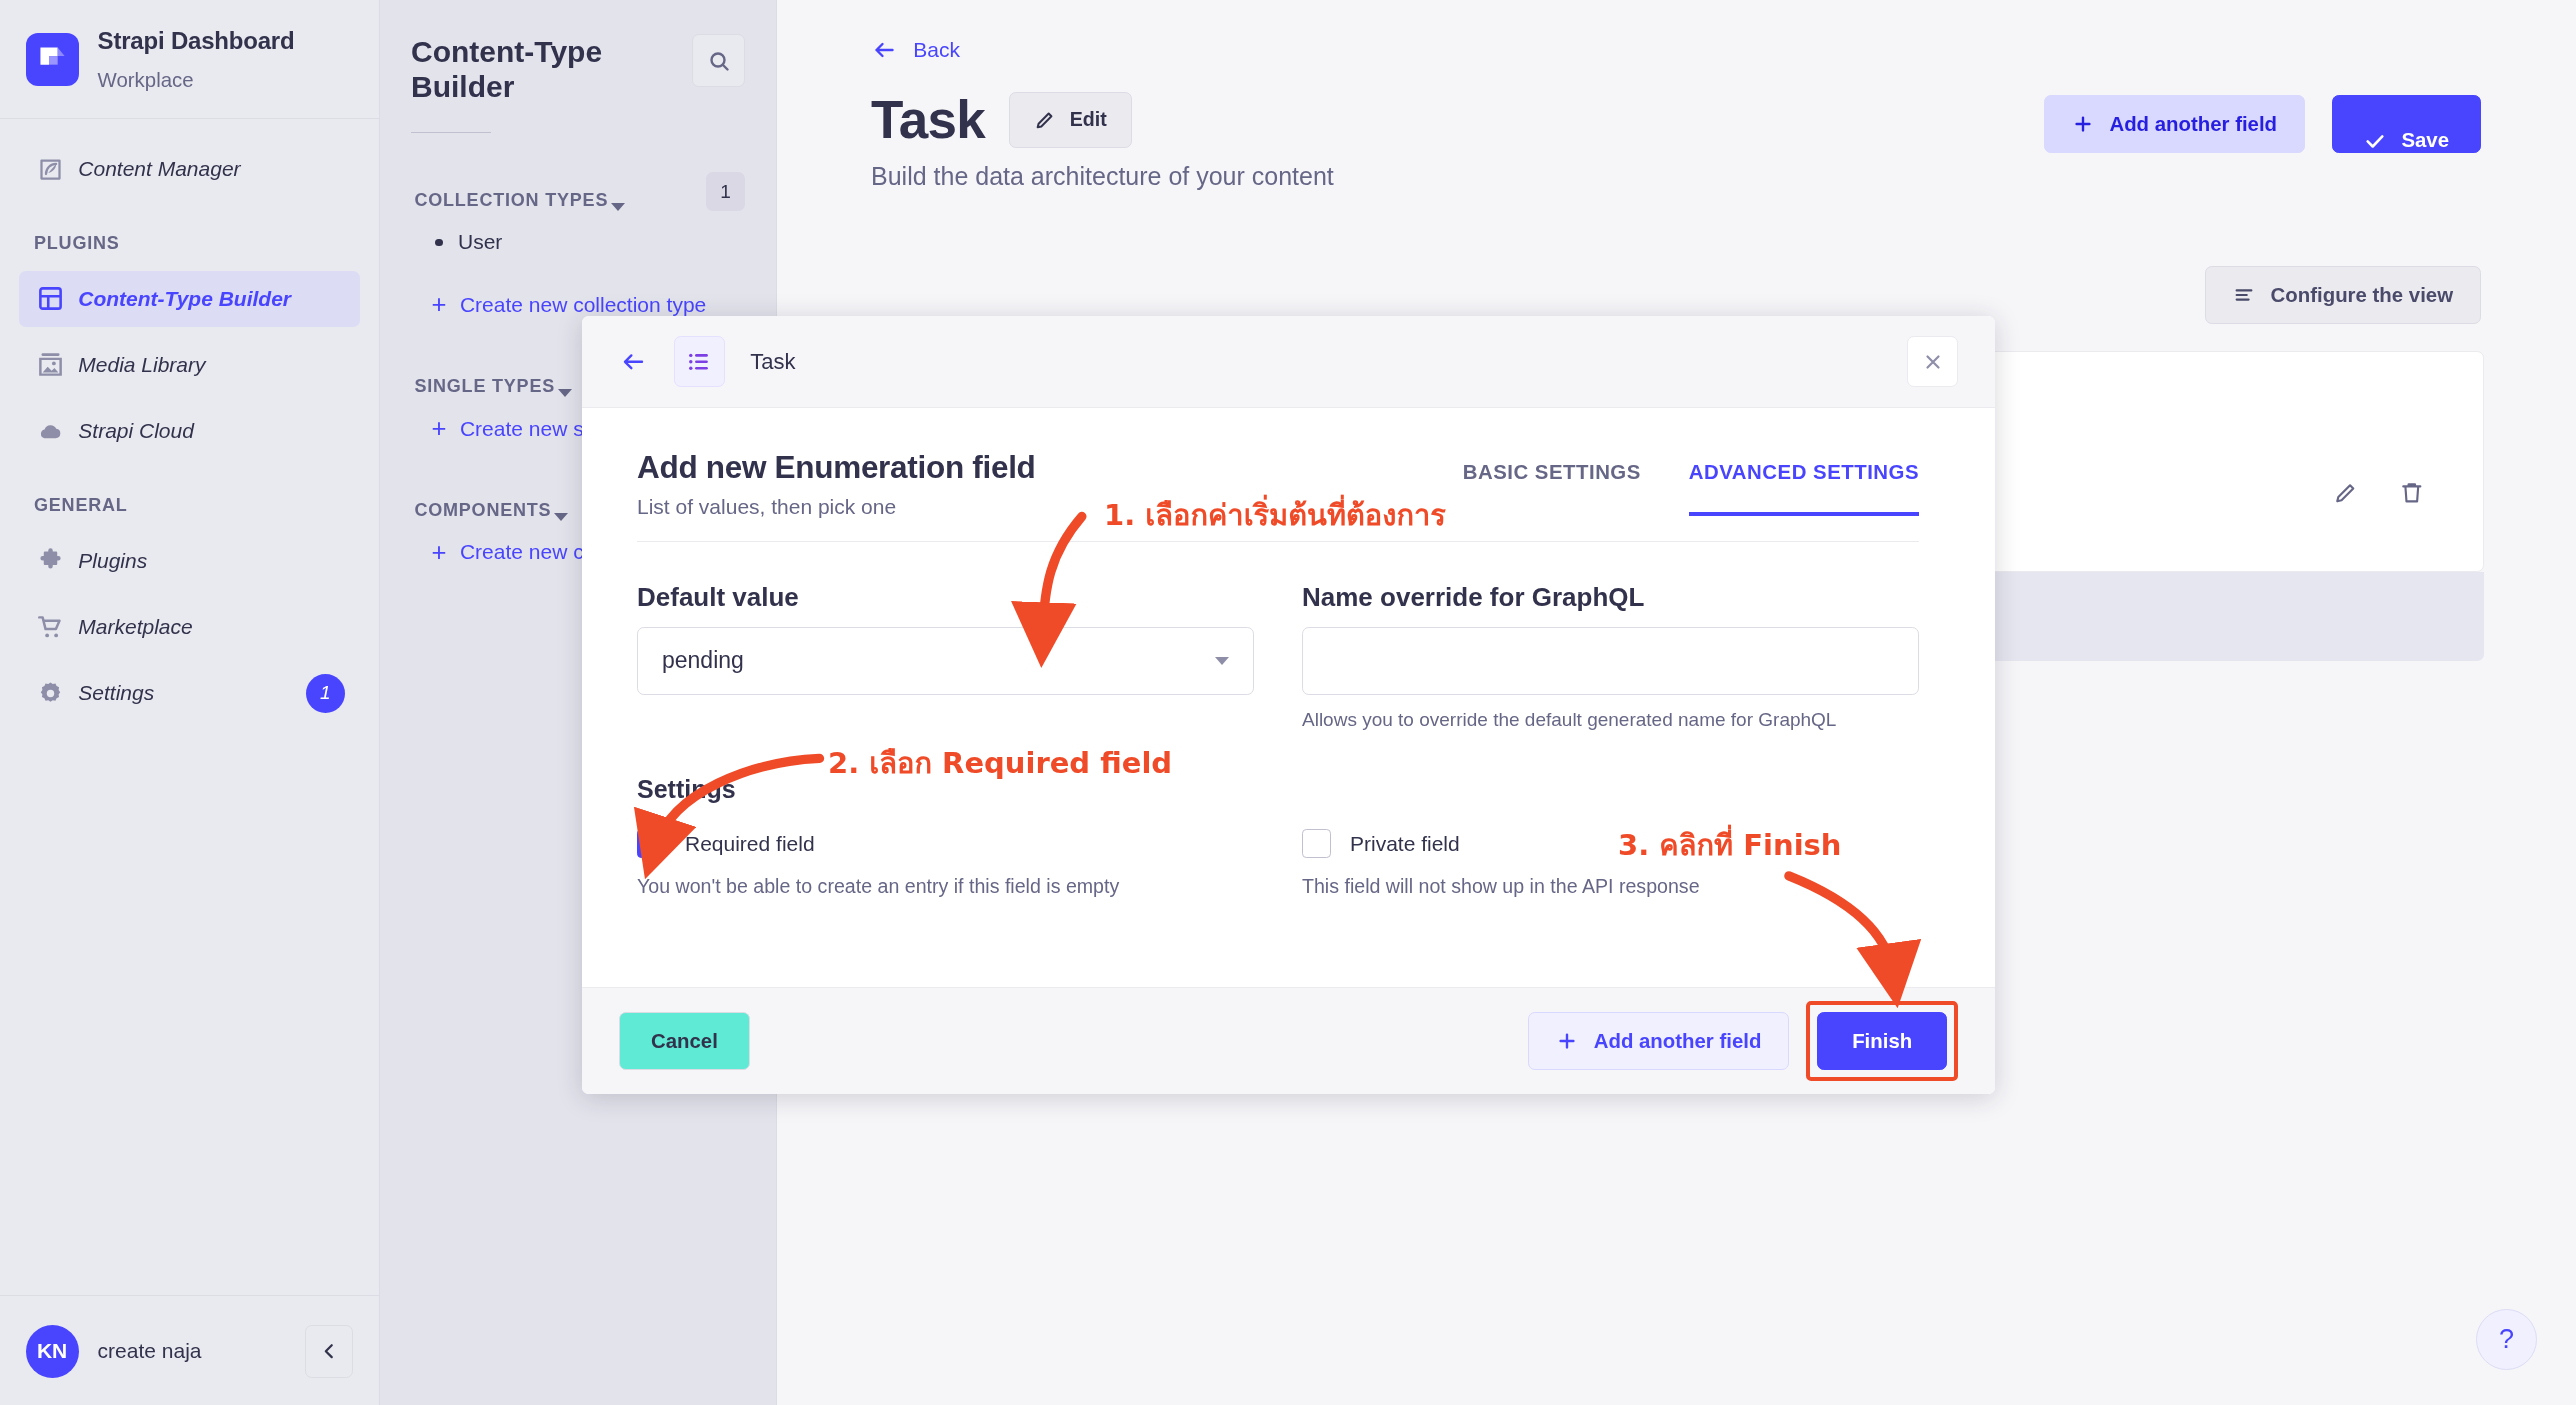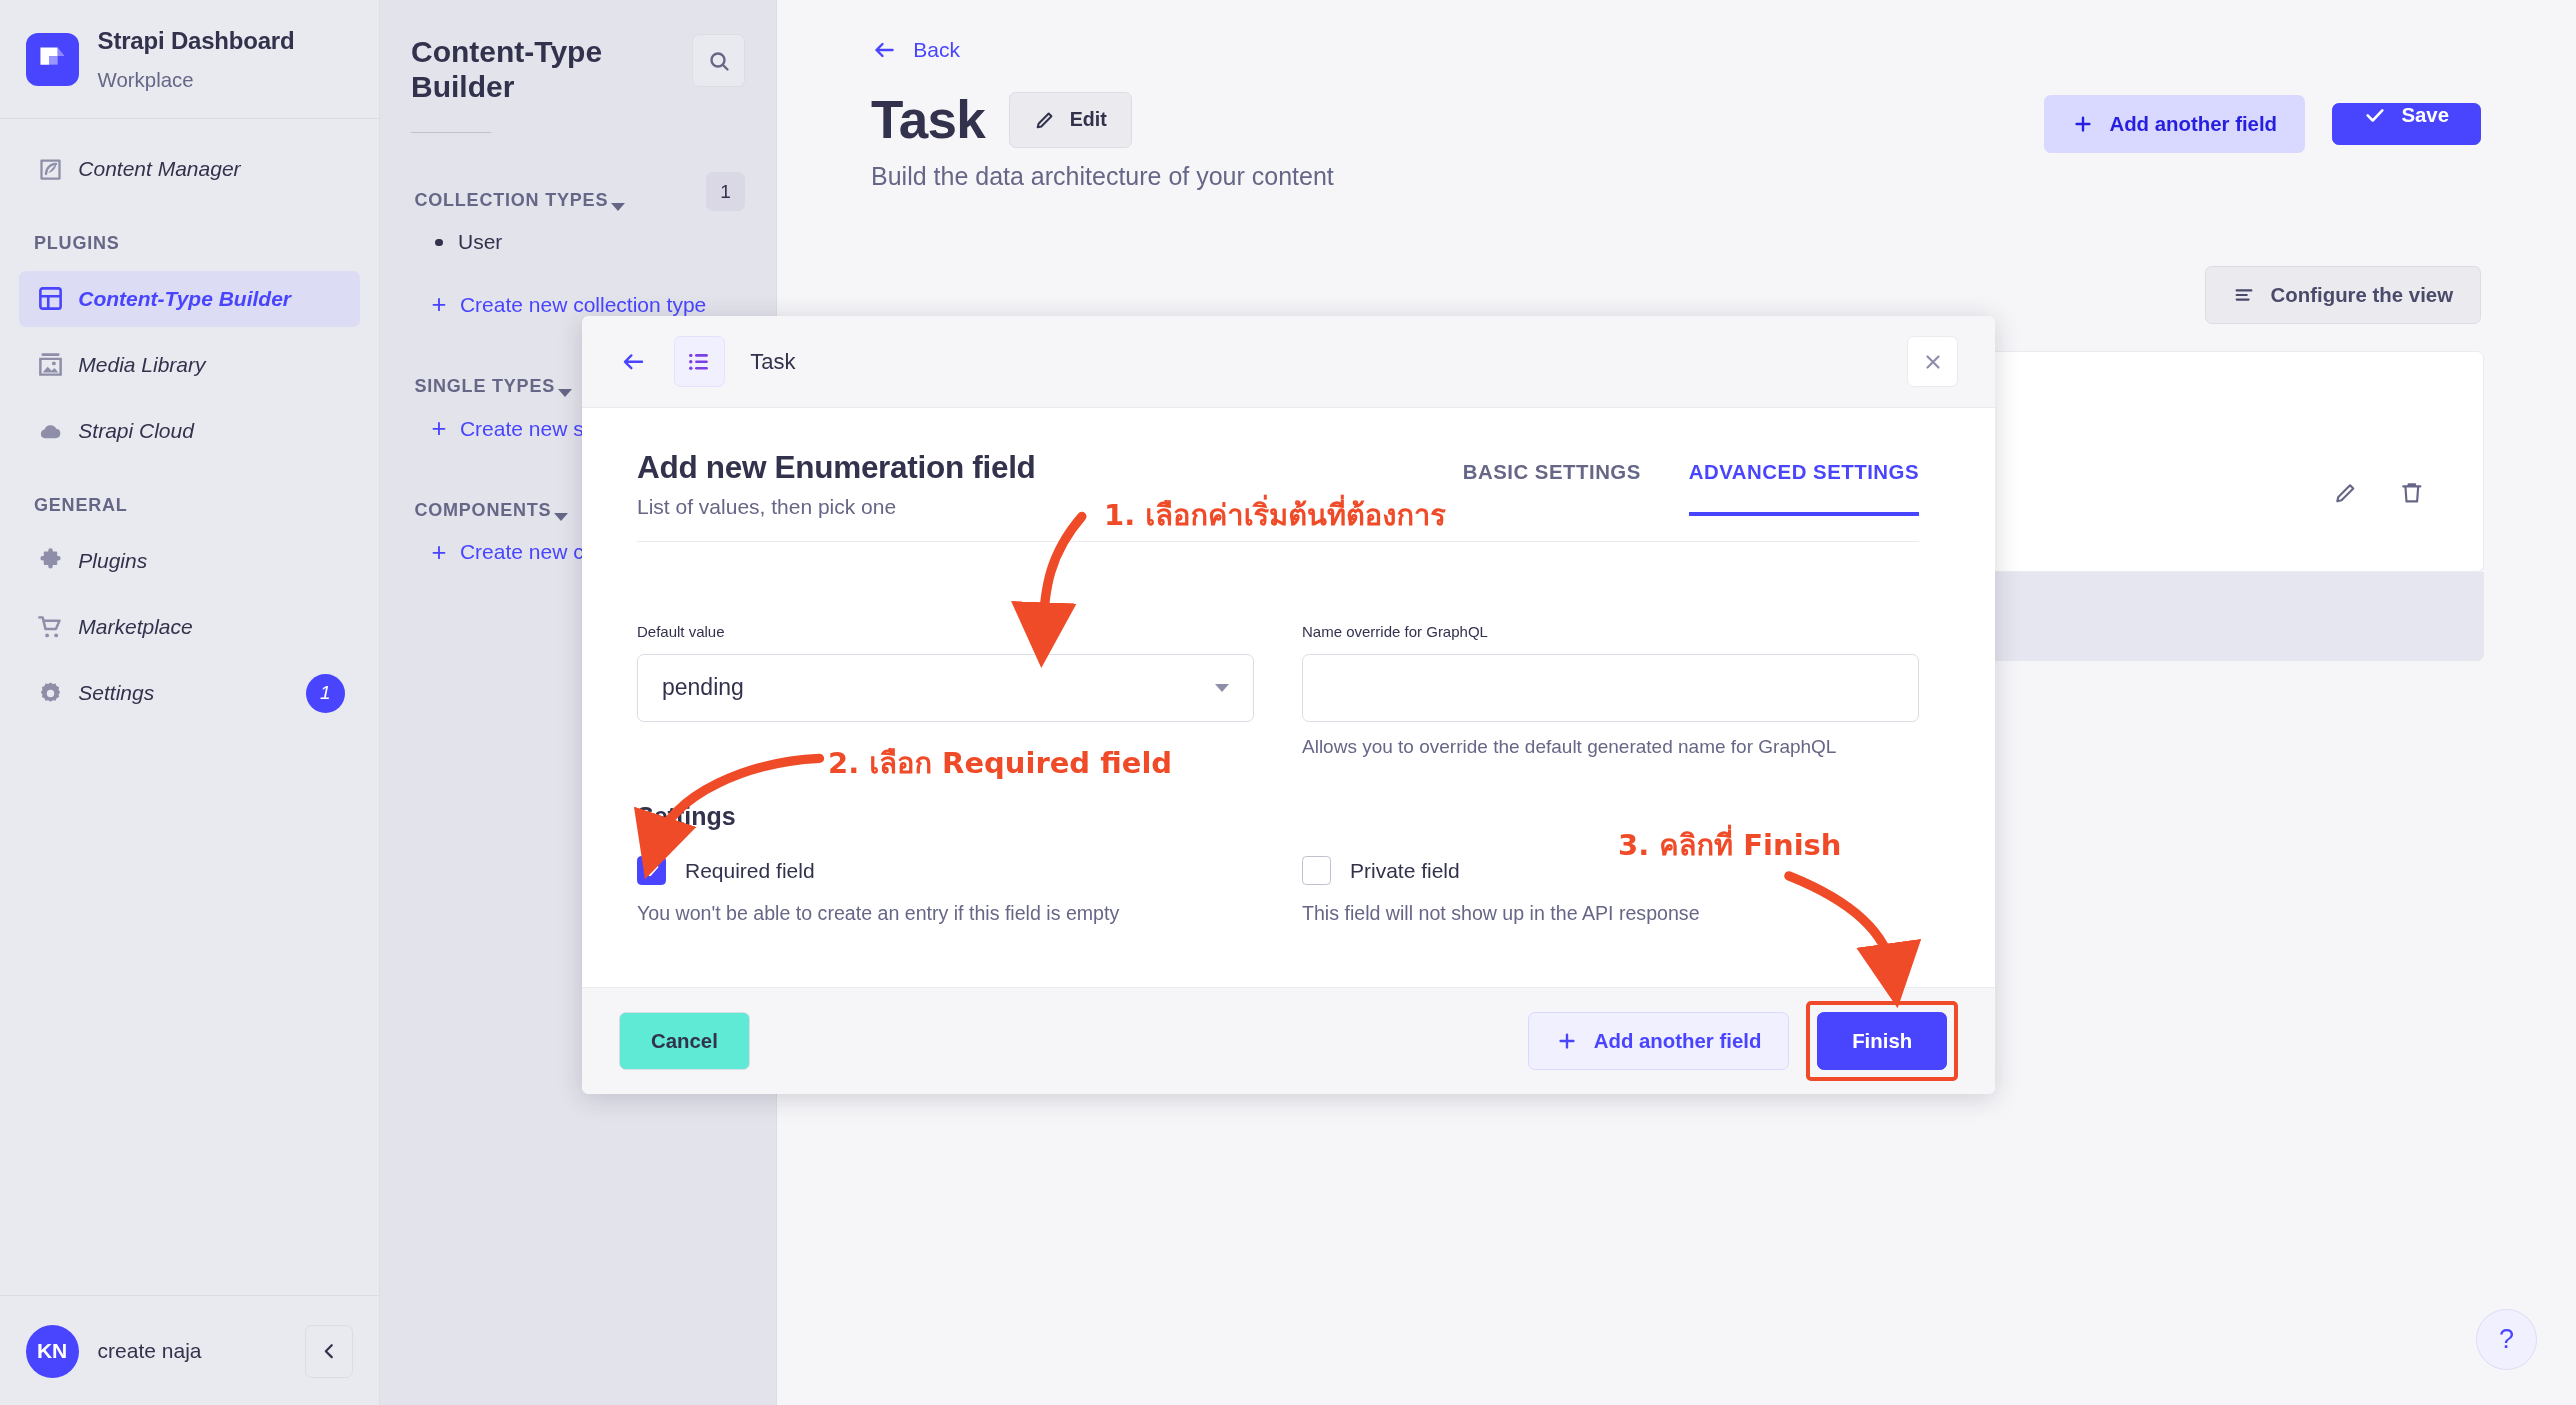--- a/index.html
+++ b/index.html
@@ -118,21 +118,21 @@
   }
   .page-sub { position: absolute; left: 94px; top: 162px; font-size: 25px; color: #666687; }
 
   .top-actions { position: absolute; right: 95px; top: 95px; display: flex; align-items: center; gap: 27px; }
   .btn-secondary {
     display: flex; align-items: center; gap: 15.3px; height: 58px; padding: 0 27px;
     border: 0.9px solid #d9d8ff; border-radius: 6.8px; background: #d9d8ff;
     color: #271fe0; font-size: 20.4px; font-weight: 600; cursor: pointer; white-space: nowrap;
   }
   .btn-primary {
-    display: flex; align-items: flex-start; gap: 15.3px; height: 42px; padding: 0 31px;
+    display: flex; align-items: flex-end; gap: 15.3px; height: 58px; padding: 0 31px;
     border: 0.9px solid #4945ff; border-radius: 6.8px; background: #4945ff;
     color: #fff; font-size: 20.4px; font-weight: 600; cursor: pointer; white-space: nowrap;
   }
   .configure-btn {
     position: absolute; right: 95px; top: 266px;
     display: flex; align-items: center; gap: 15.3px; height: 58px; padding: 0 27px;
     border: 0.9px solid #dcdce4; border-radius: 6.8px; background: #eaeaef;
     color: #4a4a6a; font-size: 20.4px; font-weight: 600; cursor: pointer; white-space: nowrap;
   }
   .content-card {
@@ -176,21 +176,21 @@
     font-size: 20.4px; font-weight: 600; letter-spacing: 0.5px; color: #666687;
     padding-bottom: 32px; cursor: pointer; position: relative;
   }
   .tab.active { color: #4945ff; }
   .tab.active::after {
     content: ""; position: absolute; left: 0; right: 0; bottom: 0; height: 4.3px; background: #4945ff;
   }
   .hr { height: 0.9px; background: #eaeaef; margin: 22px 0 0 0; }
 
   .form-grid { display: grid; grid-template-columns: 1fr 1fr; gap: 37px 48px; margin-top: 41px; }
-  .field-label { font-size: 15px; font-weight: 400; color: #32324d; margin-bottom: 13.6px; margin-top: 41px; }
+  .field-label { font-size: 26px; font-weight: 700; color: #32324d; margin-bottom: 13.6px; }
   .select-box, .text-box {
     height: 68px; border: 0.9px solid #dcdce4; border-radius: 6.8px; background: #fff;
     display: flex; align-items: center; padding: 0 24px; font-size: 23px; color: #32324d;
   }
   .select-box { justify-content: space-between; cursor: pointer; }
   .sel-caret { width: 0; height: 0; border-left: 7.7px solid transparent; border-right: 7.7px solid transparent;
                border-top: 8.5px solid #8e8ea9; }
   .help-text { font-size: 19px; color: #666687; margin-top: 13.6px; }
 
   .settings-title { font-size: 25px; font-weight: 700; color: #32324d; margin-top: 44px; }

